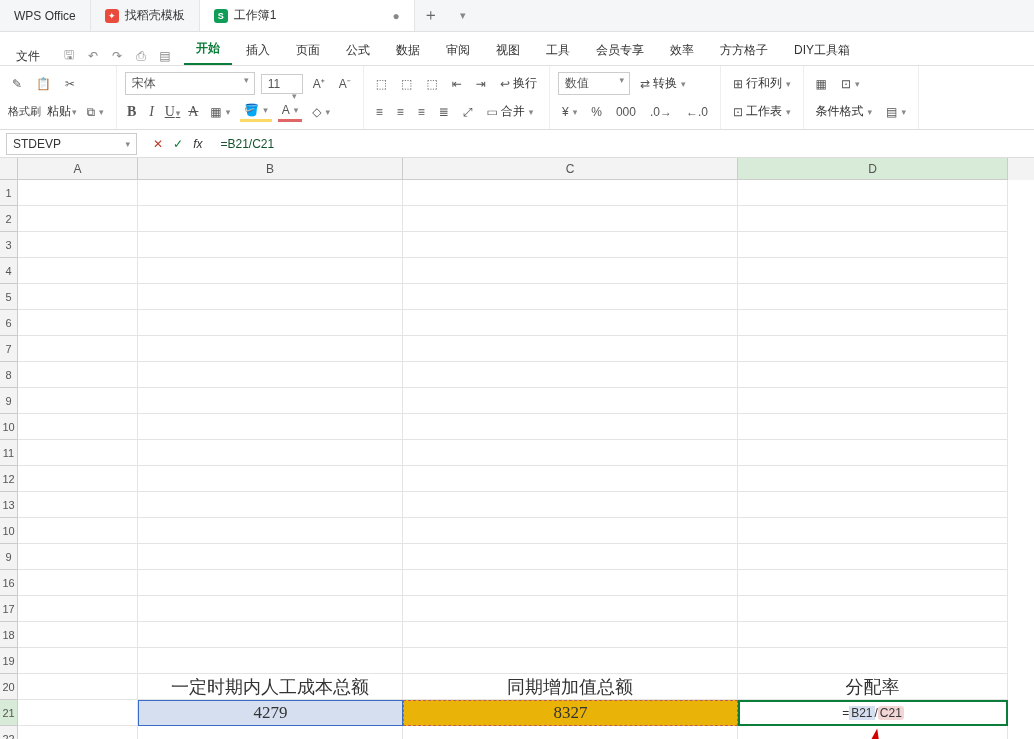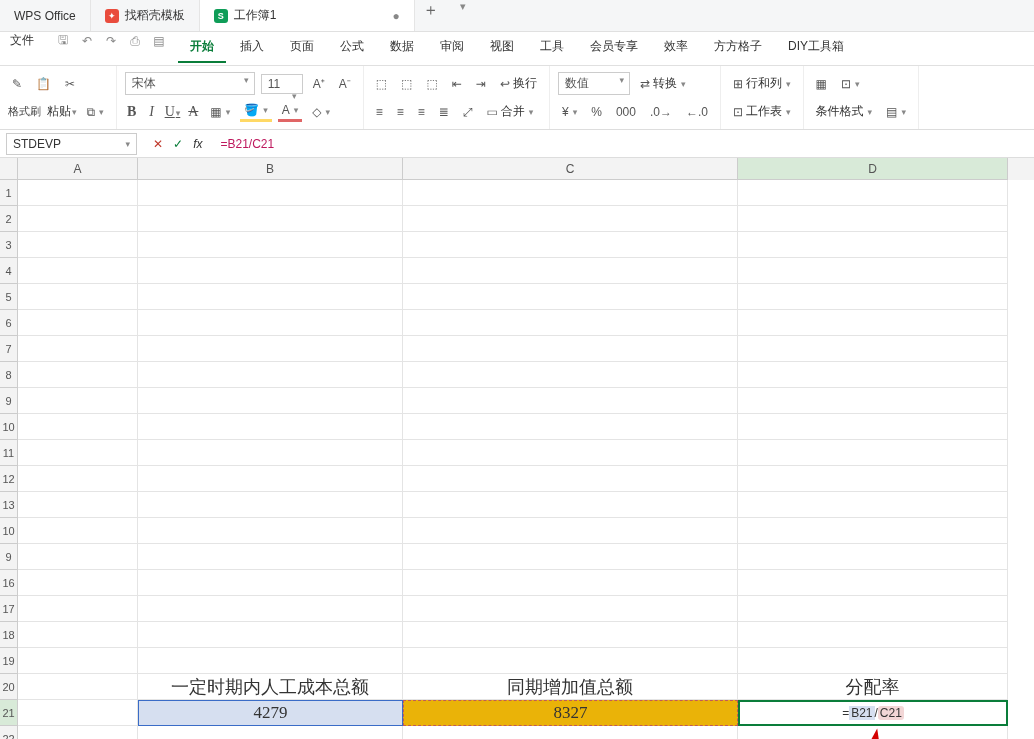--- a/index.html
+++ b/index.html
@@ -1,24 +1,24 @@
 <!DOCTYPE html>
 <html><head>
 <meta charset="utf-8">
 <style>
 *{box-sizing:border-box;margin:0;padding:0;font-family:"Microsoft YaHei",sans-serif;font-size:12px;color:#333}
 body{background:#fff;width:1034px;height:739px;overflow:hidden;position:relative}
-.tabs-row{height:32px;background:#f5f6f7;display:flex;align-items:flex-start;border-bottom:1px solid #e0e0e0}
+.tabs-row{height:32px;background:#f5f6f7;display:flex;align-items:center;border-bottom:1px solid #e0e0e0}
 .tabs-row .tab{height:100%;padding:0 14px;display:flex;align-items:center;gap:6px;border-right:1px solid #e5e5e5;cursor:pointer;position:relative}
 .tabs-row .tab.active{background:#fff}
 .dot-red{width:14px;height:14px;border-radius:3px;background:#e94c3d;display:inline-flex;align-items:center;justify-content:center;color:#fff;font-size:9px}
 .dot-green{width:14px;height:14px;border-radius:3px;background:#0f9d58;display:inline-flex;align-items:center;justify-content:center;color:#fff;font-size:9px;font-weight:bold}
 .unsaved{color:#888}
 .plus{width:32px;display:flex;align-items:center;justify-content:center;color:#666;font-size:16px;cursor:pointer}
-.menu-row{height:34px;display:flex;align-items:flex-start;padding:0 0;gap:2px;border-bottom:1px solid #e0e0e0}
+.menu-row{height:34px;display:flex;align-items:flex-end;padding:0 6px;gap:2px;border-bottom:1px solid #e0e0e0}
 .menu-row .file{font-weight:500;padding:0 10px}
 .menu-row .qa{display:flex;gap:6px;padding:0 8px}
 .menu-row .qa span{width:18px;height:18px;display:inline-flex;align-items:center;justify-content:center;color:#888;border:1px solid transparent}
 .menu-row .mi{padding:6px 12px;cursor:pointer}
 .menu-row .mi.active{color:#0a7d3a;border-bottom:2px solid #0a7d3a;font-weight:600}
 .ribbon{height:64px;display:flex;align-items:stretch;border-bottom:1px solid #ddd;background:#fff}
 .grp{display:flex;flex-direction:column;justify-content:center;padding:0 8px;gap:4px;border-right:1px solid #eee}
 .grp .row{display:flex;align-items:center;gap:6px;height:24px}
 .grp .lbl{font-size:11px;color:#444}
 .btn{display:inline-flex;align-items:center;gap:3px;padding:2px 4px;color:#555;cursor:pointer}
@@ -27,21 +27,21 @@
 .icon-letter{font-family:serif;font-size:14px;color:#555;display:inline-block;min-width:14px;text-align:center}
 .strike{text-decoration:line-through}
 .underline{text-decoration:underline}
 .italic{font-style:italic}
 .bold{font-weight:700}
 .caret{font-size:9px;color:#888;margin-left:1px}
 .name-formula{height:28px;display:flex;align-items:center;border-bottom:1px solid #ddd}
 .name-box{width:131px;border:1px solid #ccc;margin:0 6px;padding:3px 6px;display:flex;justify-content:space-between;align-items:center}
 .nf-icons{display:flex;gap:10px;padding:0 10px;color:#777}
 .fx{font-style:italic}
-.formula-input{flex:1;padding:3px 8px;color:#be185d}
+.formula-input{flex:1;padding:3px 8px;color:#14532d}
 .sheet{position:relative;height:calc(100% - 32px - 34px - 64px - 28px);overflow:hidden}
 .col-headers{display:flex;position:absolute;top:0;left:0;right:0;height:22px;background:#f3f3f3}
 .row-headers{position:absolute;top:22px;left:0;width:18px;bottom:0;background:#f3f3f3}
 .corner{width:18px;height:22px;border:1px solid #ccc;border-top:none;border-left:none;background:#f3f3f3}
 .ch{height:22px;border:1px solid #ccc;border-top:none;border-left:none;display:flex;align-items:center;justify-content:center;color:#555}
 .ch.sel-col{background:#d8ead8}
 .rh{width:18px;height:26px;border:1px solid #ccc;border-top:none;border-left:none;display:flex;align-items:center;justify-content:center;color:#555;font-size:11px}
 .rh.sel-row{background:#d8ead8}
 .grid{position:absolute;top:22px;left:18px;right:0;bottom:0}
 .cell{position:absolute;border-right:1px solid #e4e4e4;border-bottom:1px solid #e4e4e4;height:26px;display:flex;align-items:center;justify-content:center;font-size:17px;font-family:"SimSun",serif}

